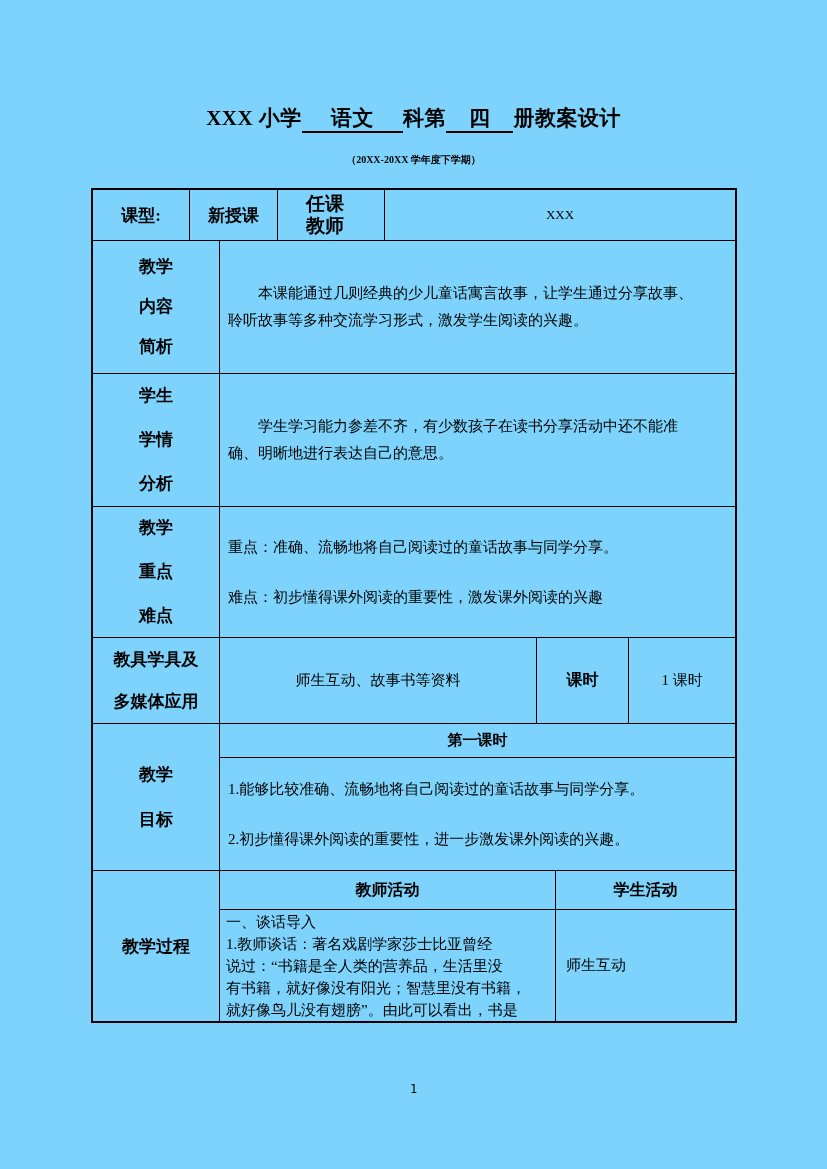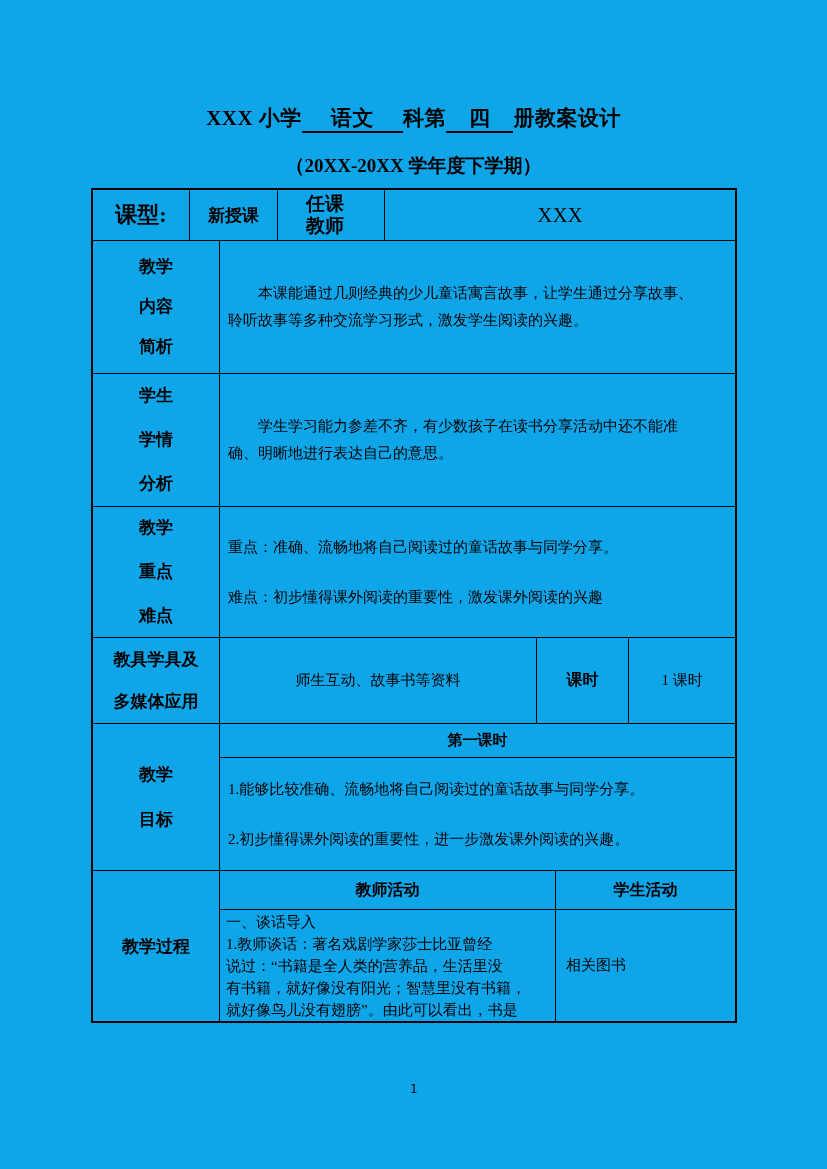--- a/index.html
+++ b/index.html
@@ -1,38 +1,38 @@
 <!DOCTYPE html>
 <html><head>
 <meta charset="utf-8">
 <style>
   * { margin: 0; padding: 0; box-sizing: border-box; }
   html, body { background: #888; }
   .sheet {
     position: relative;
     width: 827px; height: 1169px;
     margin: 0 auto;
-    background: #0ea5e9;
+    background: #7dd3fc;
     font-family: "Liberation Serif", "DejaVu Serif", serif;
     color: #000;
   }
   
   .doc-title {
     position: absolute; top: 104px; left: 0; width: 100%;
     text-align: center;
     font-size: 21px; font-weight: bold;
     letter-spacing: 0.5px;
     white-space: nowrap;
   }
   .doc-title .u-subject { border-bottom: 2px solid #000; padding: 0 29px 1px 29px; }
   .doc-title .u-volume  { border-bottom: 2px solid #000; padding: 0 23px 1px 23px; }
   .doc-subtitle {
     position: absolute; top: 153px; left: 0; width: 100%;
     text-align: center;
-    font-size: 19px; font-weight: bold;
+    font-size: 10px; font-weight: bold;
   }
   
   .lesson-table {
     position: absolute; left: 91px; top: 188px;
     width: 646px;
     border: 2px solid #000;
   }
   .t-row { display: flex; width: 100%; }
   .t-row + .t-row { border-top: 1.5px solid #000; }
   .c { border-left: 1.5px solid #000; }
@@ -52,24 +52,24 @@
   .body-text {
     font-size: 15px; line-height: 27px;
     white-space: pre-wrap;
     padding: 0 8px;
     width: 100%;
   }
   .body-text-gap { line-height: 25px; }
   
   .r1 { height: 50px; }
   .r1 .topic   { width: 272px; font-size: 17px; font-weight: bold; }
-  .r1 .ctype   { width: 96px;  font-size: 22px; font-weight: bold; }
+  .r1 .ctype   { width: 96px;  font-size: 17px; font-weight: bold; }
   .r1 .ctypev  { width: 88px;  font-size: 17px; font-weight: bold; }
   .r1 .teacher { width: 95px;  font-size: 19px; font-weight: bold; line-height: 22px; text-align: right; white-space: pre-line; }
-  .r1 .teacherv{ flex: 1;      font-size: 21px; margin-left: 12px; }
+  .r1 .teacherv{ flex: 1;      font-size: 13px; margin-left: 12px; }
   
   .label-col { width: 126px; }
   .wide-col  { flex: 1; }
   .r2 { height: 133px; }
   .r3 { height: 133px; }
   .r4 { height: 131px; }
   .r5 { height: 86px; }
   .r5 .materials { width: 317px; font-size: 15px; }
   .r5 .period-label { width: 92px; font-size: 16px; font-weight: bold; }
   .r5 .period-value { flex: 1; font-size: 15px; }
@@ -199,21 +199,21 @@
         <div class="r7-header">
           <div class="th th-teacher">教师活动</div>
           <div class="th th-student">学生活动</div>
         </div>
         <div class="r7-body">
           <div class="teacher-activity">一、谈话导入
 1.教师谈话：著名戏剧学家莎士比亚曾经
 说过：“书籍是全人类的营养品，生活里没
 有书籍，就好像没有阳光；智慧里没有书籍，
 就好像鸟儿没有翅膀”。由此可以看出，书是</div>
-          <div class="student-activity">相关图书</div>
+          <div class="student-activity">师生互动</div>
         </div>
       </div>
     </div>
 
   </div>
 
   <div class="page-number">1</div>
 
 </div>
 

